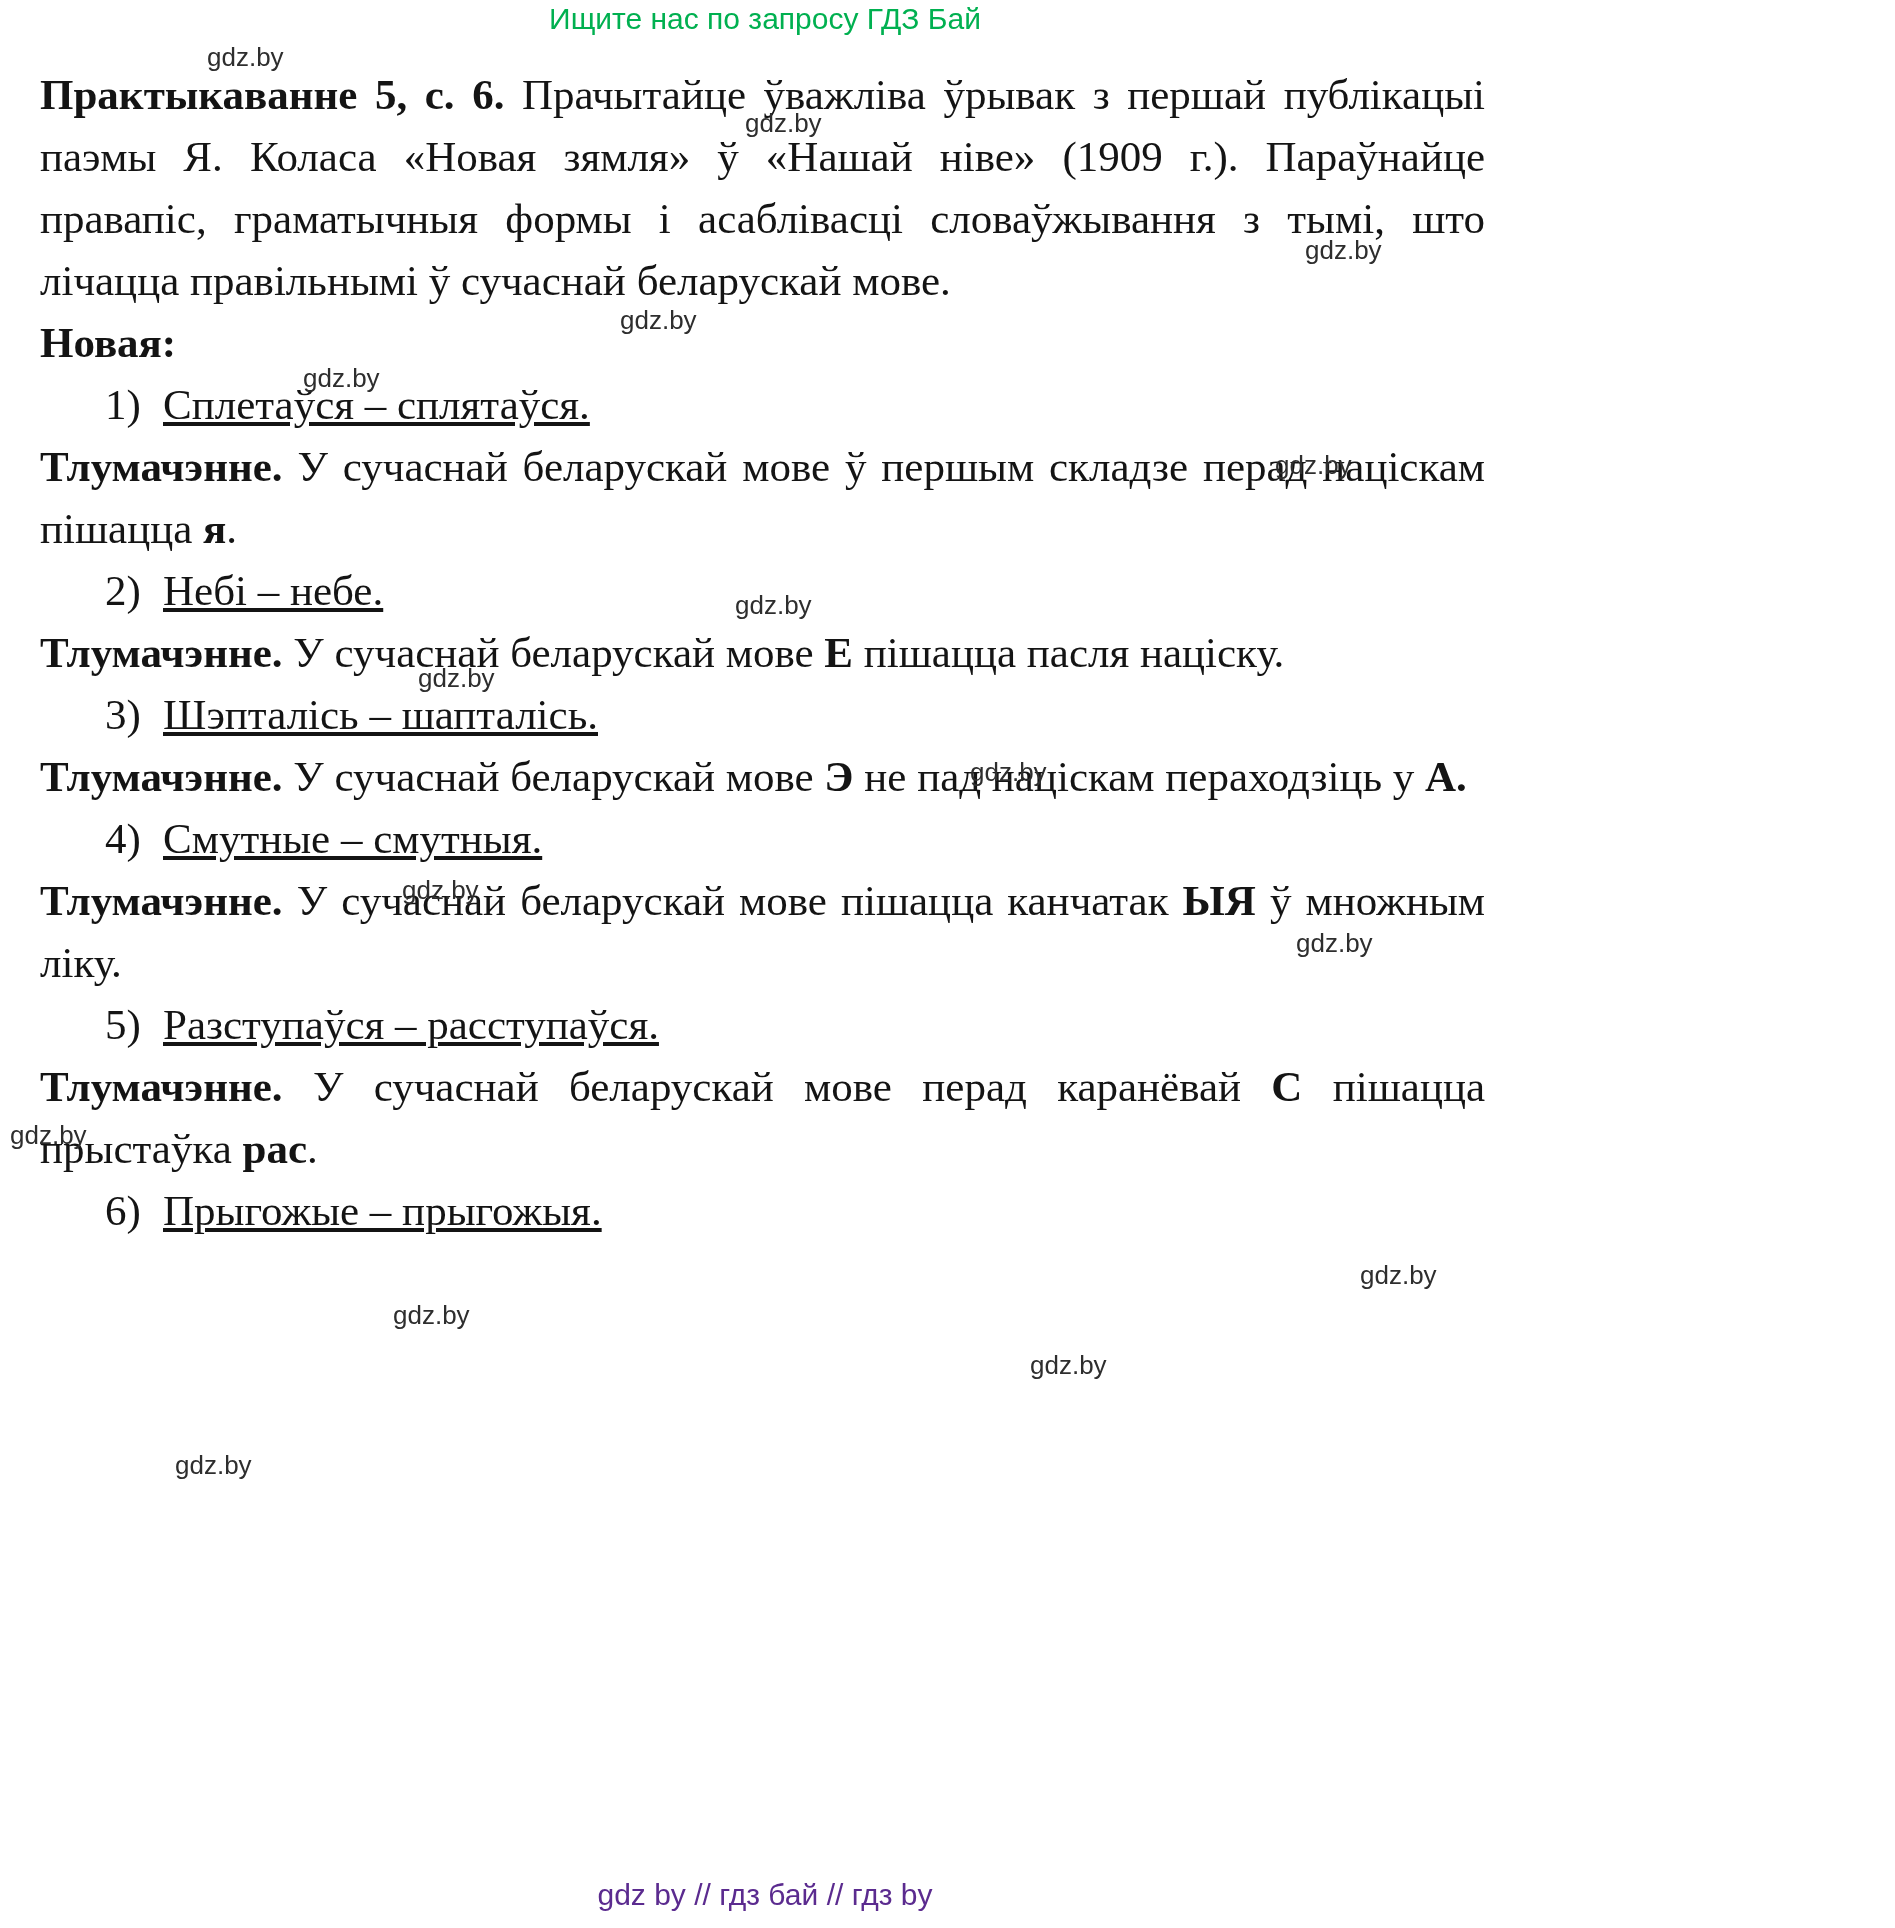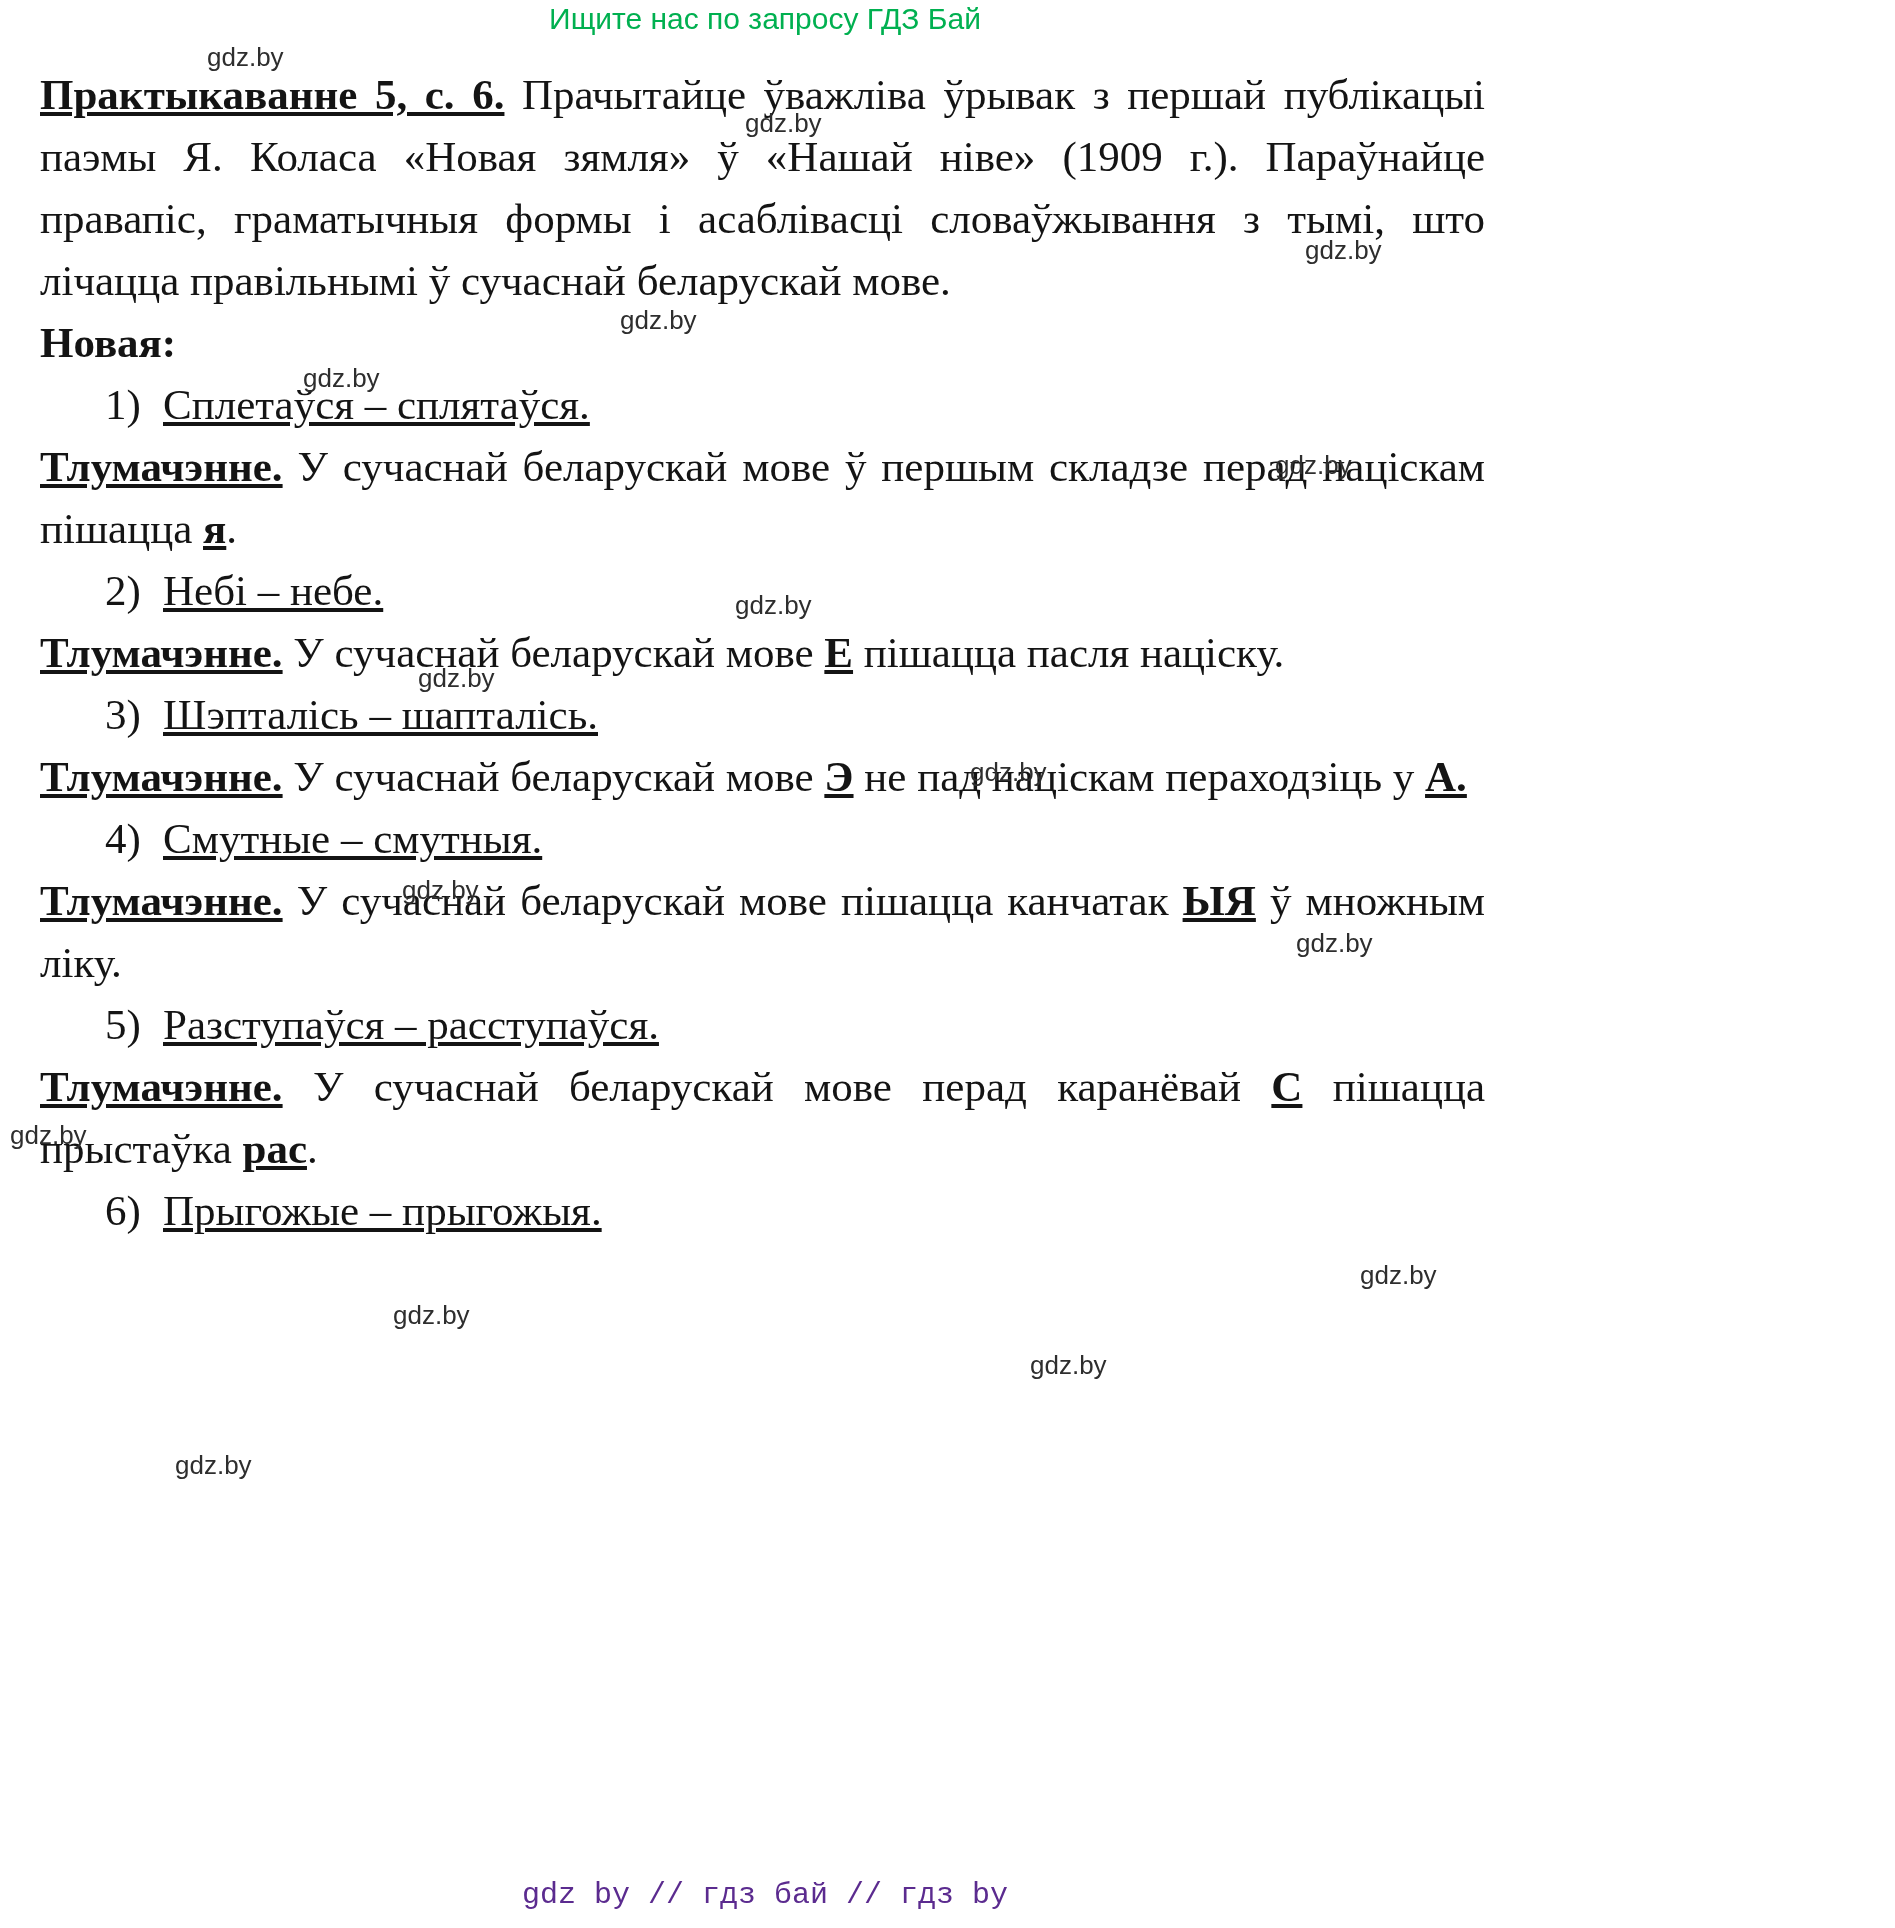--- a/index.html
+++ b/index.html
@@ -19,31 +19,31 @@
     font-family: "Liberation Sans", sans-serif;
     font-size: 30px; color: #00b050;
   }
 
   .content {
     position: absolute; top: 64px; left: 40px; width: 1445px;
     font-size: 43px; line-height: 62px;
     text-align: justify;
   }
   .content p { margin: 0; }
-  b { font-weight: bold; text-decoration: underline; }
+  b { font-weight: bold; }
 
   .answer-label { font-weight: bold; text-align: left; }
 
   .item { padding-left: 65px; text-align: left; text-decoration: underline; }
   .num { display: inline-block; min-width: 58px; }
 
   .footer {
     position: absolute; bottom: 16px; left: 40px; width: 1450px;
     text-align: center;
-    font-family: Liberation Mono, monospace;
+    font-family: Liberation Sans, sans-serif;
     font-size: 30px; color: #5b2b8f;
   }
 
   .wm {
     position: absolute;
     font-family: "Liberation Sans", sans-serif;
     font-size: 26px; color: #2e2e2e;
     white-space: nowrap;
   }
 </style>

